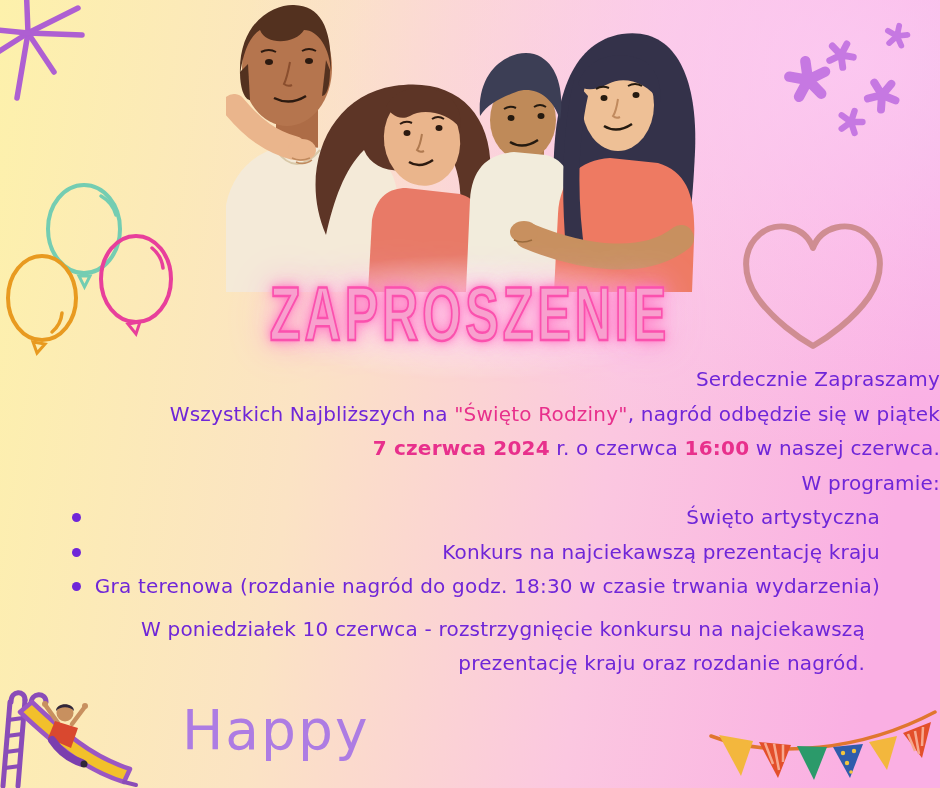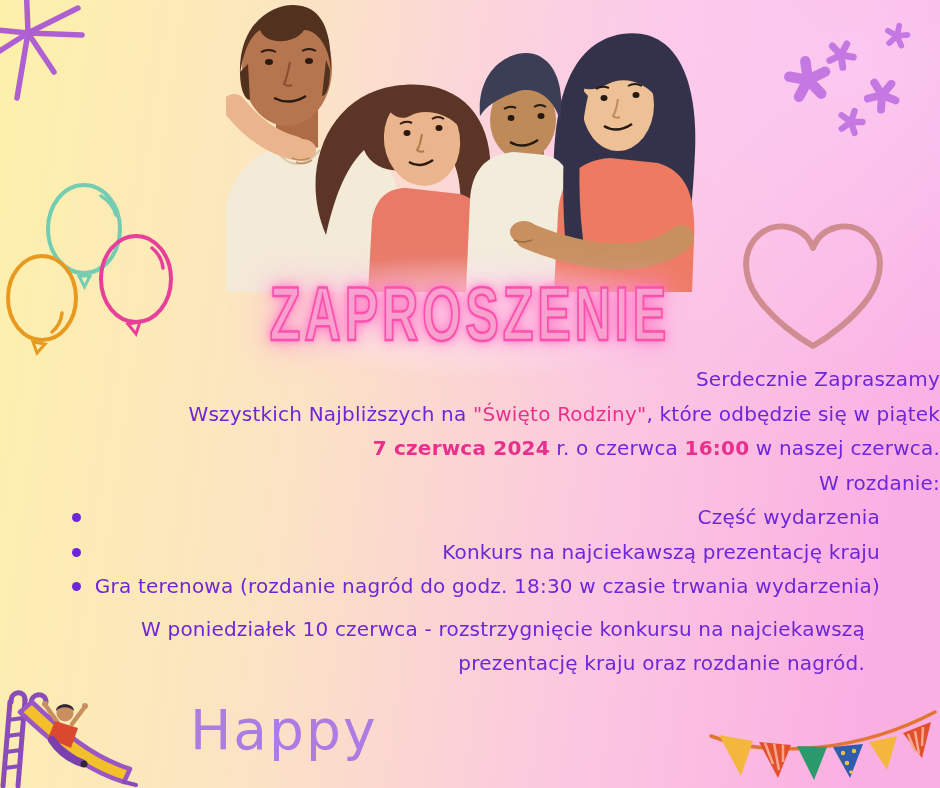--- a/index.html
+++ b/index.html
@@ -31,21 +31,21 @@
     font-size:20px; line-height:34.5px; letter-spacing:0.2px;}
   .purple{color:#6f26d8;}
   .pink{color:#e8308c;}
   .pink-bold{color:#e8308c; font-weight:bold;}
   .bullet-row{position:relative; width:100%;}
   .bullet-text{max-width:820px; margin:0 auto;}
   .dot{position:absolute; left:72px; top:13px; width:9px; height:9px;
     border-radius:50%; background:#6f26d8;}
   .footer-note{max-width:790px; margin:8px auto;}
   
-  .happy{ left:190px; top:698px; font-size:55px; color:#ad7ce3;
+  .happy{ left:182px; top:698px; font-size:55px; color:#ad7ce3;
     font-family:"DejaVu Sans", sans-serif; letter-spacing:2px;}
   .family-day{ left:360px; top:722px; font-size:48px; font-weight:bold; color:#f980c2;
     -webkit-text-stroke:1.5px #f980c2; letter-spacing:3px;}
 </style>
 </head>
 <body>
 
 <div class="poster">
 
   <svg class="abs" style="left:226px; top:0;" width="470" height="292" viewBox="0 0 470 292">
@@ -206,26 +206,26 @@
       <path d="M200,37 L228,26 L219,62 Z" fill="#e34f2b"></path>
       <path d="M205,38 L212,55 M212,35 L216,58 M220,31 L219,50" stroke="#f6a88e" stroke-width="2.5"></path>
     </g>
   </svg>
 
   <div class="abs title-halo"></div>
   <div class="abs title">ZAPROSZENIE</div>
 
   <div class="abs invite">
     <div class="purple">Serdecznie Zapraszamy</div>
-    <div><span class="purple">Wszystkich Najbliższych na </span><span class="pink">"Święto Rodziny"</span><span class="purple">, które odbędzie się w piątek</span></div>
+    <div><span class="purple">Wszystkich Najbliższych na </span><span class="pink">"Święto Rodziny"</span><span class="purple">, nagród odbędzie się w piątek</span></div>
     <div><span class="pink-bold">7 czerwca 2024</span><span class="purple"> r. o czerwca </span><span class="pink-bold">16:00</span><span class="purple"> w naszej czerwca.</span></div>
-    <div class="purple">W rozdanie:</div>
+    <div class="purple">W programie:</div>
     <div class="bullet-row">
       <span class="dot"></span>
-      <div class="bullet-text purple">Część wydarzenia</div>
+      <div class="bullet-text purple">Święto artystyczna</div>
     </div>
     <div class="bullet-row">
       <span class="dot"></span>
       <div class="bullet-text purple">Konkurs na najciekawszą prezentację kraju</div>
     </div>
     <div class="bullet-row">
       <span class="dot"></span>
       <div class="bullet-text purple">Gra terenowa (rozdanie nagród do godz. 18:30 w czasie trwania wydarzenia)</div>
     </div>
     <div class="footer-note purple">W poniedziałek 10 czerwca - rozstrzygnięcie konkursu na najciekawszą prezentację kraju  oraz rozdanie nagród.</div>

